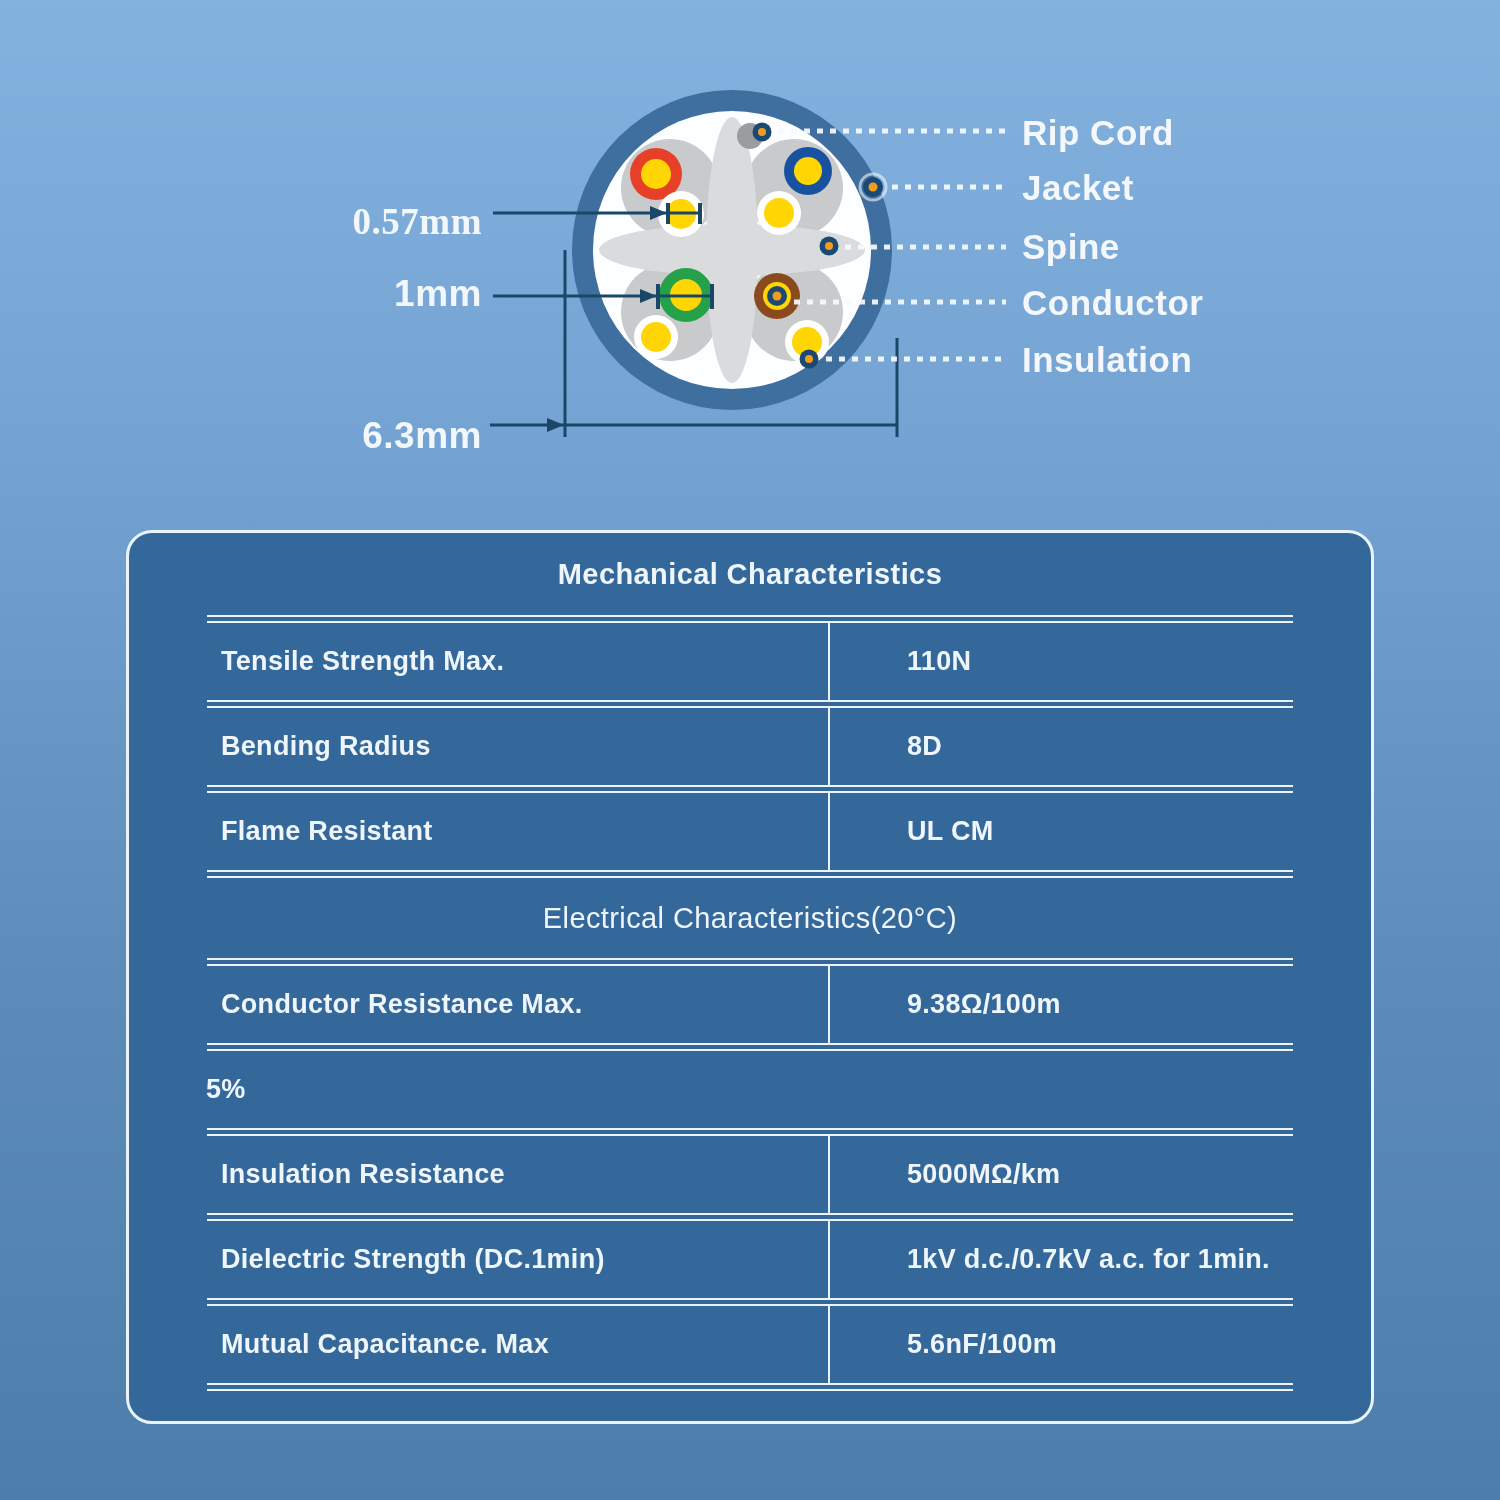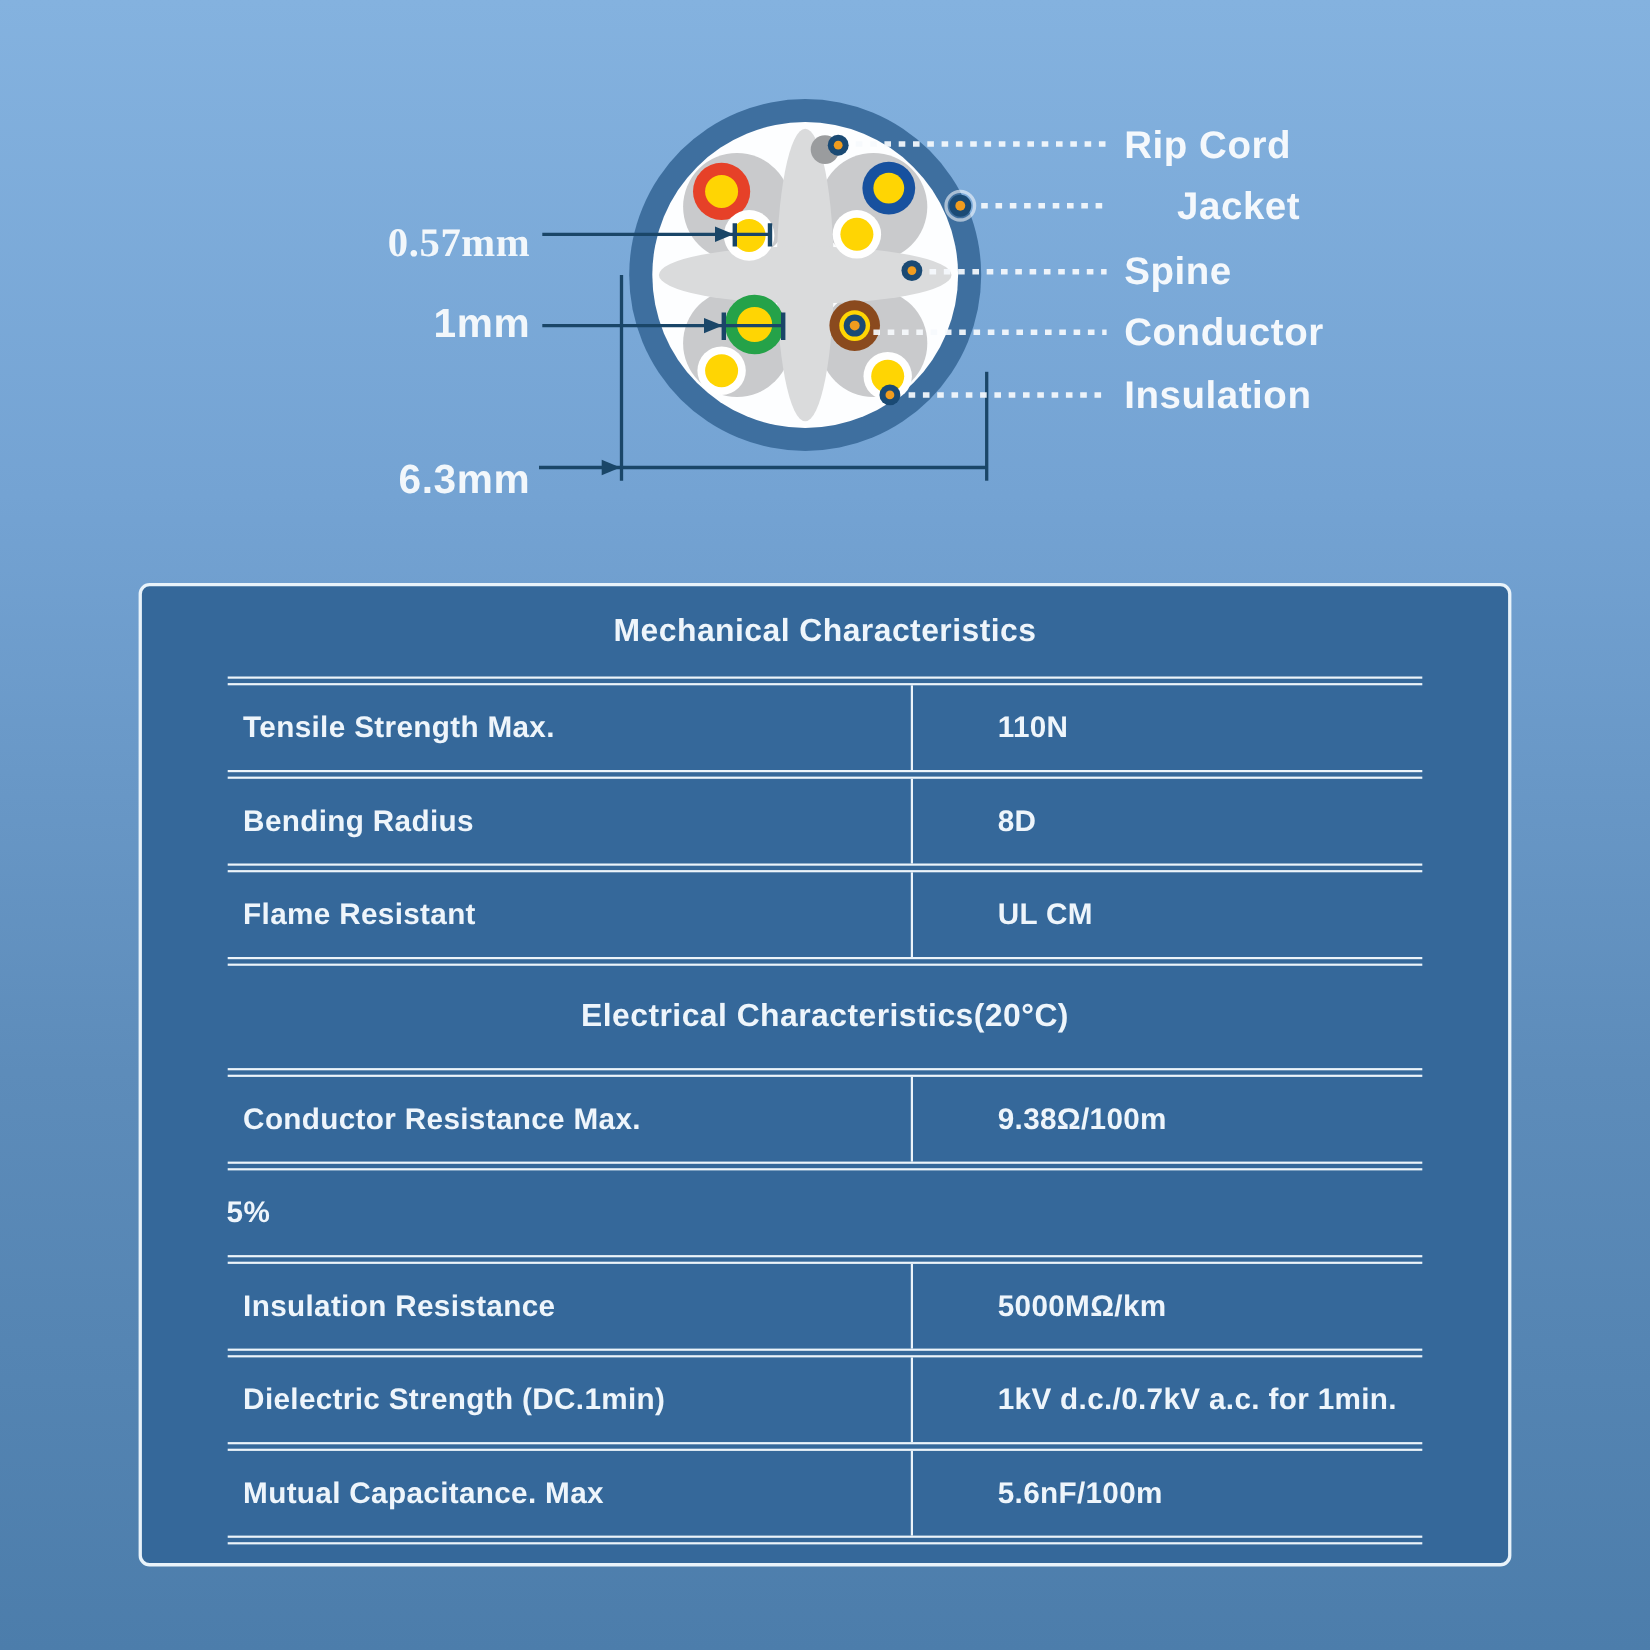--- a/index.html
+++ b/index.html
@@ -21,30 +21,30 @@
     font-weight:bold;font-size:37px;line-height:44px;
     color:#f2f7fb;letter-spacing:.5px;white-space:nowrap;text-align:right;
   }
   
   .panel{
     position:absolute;left:126px;top:530px;
     width:1248px;height:894px;
     box-sizing:border-box;
     background:#35689a;
     border:3px solid #e9f3fa;
-    border-radius:10px;
+    border-radius:26px;
     color:#eef5fb;
   }
   .t-title{
     height:82px;display:flex;align-items:center;justify-content:center;
     font-weight:bold;font-size:29px;letter-spacing:.4px;
   }
   .t-section{
-    height:93px;display:flex;align-items:center;justify-content:center;
-    font-weight:bold;font-size:29px;letter-spacing:.4px;
+    height:80px;display:flex;align-items:center;justify-content:center;
+    font-weight:normal;font-size:29px;letter-spacing:.4px;
   }
   .divider{
     height:8px;margin:0 78px;
     box-sizing:border-box;
     border-top:2.5px solid #ecf4fa;
     border-bottom:2.5px solid #ecf4fa;
   }
   .row{display:flex;height:77px;align-items:stretch;}
   .cl{
     box-sizing:border-box;width:701px;padding-left:92px;
@@ -159,21 +159,21 @@
         <circle cx="809" cy="359" r="4" fill="#f09c1e"></circle>
       </g>
     </g>
   </svg>
 
   <div class="dim-label" style="top:200px;font-family:Liberation Serif, serif;">0.57mm</div>
   <div class="dim-label" style="top:272px;">1mm</div>
   <div class="dim-label" style="top:414px;">6.3mm</div>
 
   <div class="callout-label" style="top:111px;">Rip Cord</div>
-  <div class="callout-label" style="top:166px;margin-left:48px;">Jacket</div>
+  <div class="callout-label" style="top:166px;">Jacket</div>
   <div class="callout-label" style="top:225px;">Spine</div>
   <div class="callout-label" style="top:281px;">Conductor</div>
   <div class="callout-label" style="top:338px;">Insulation</div>
 
   <div class="panel">
 
     <div class="t-title">Mechanical Characteristics</div>
     <div class="divider"></div>
 
     <div class="row">

